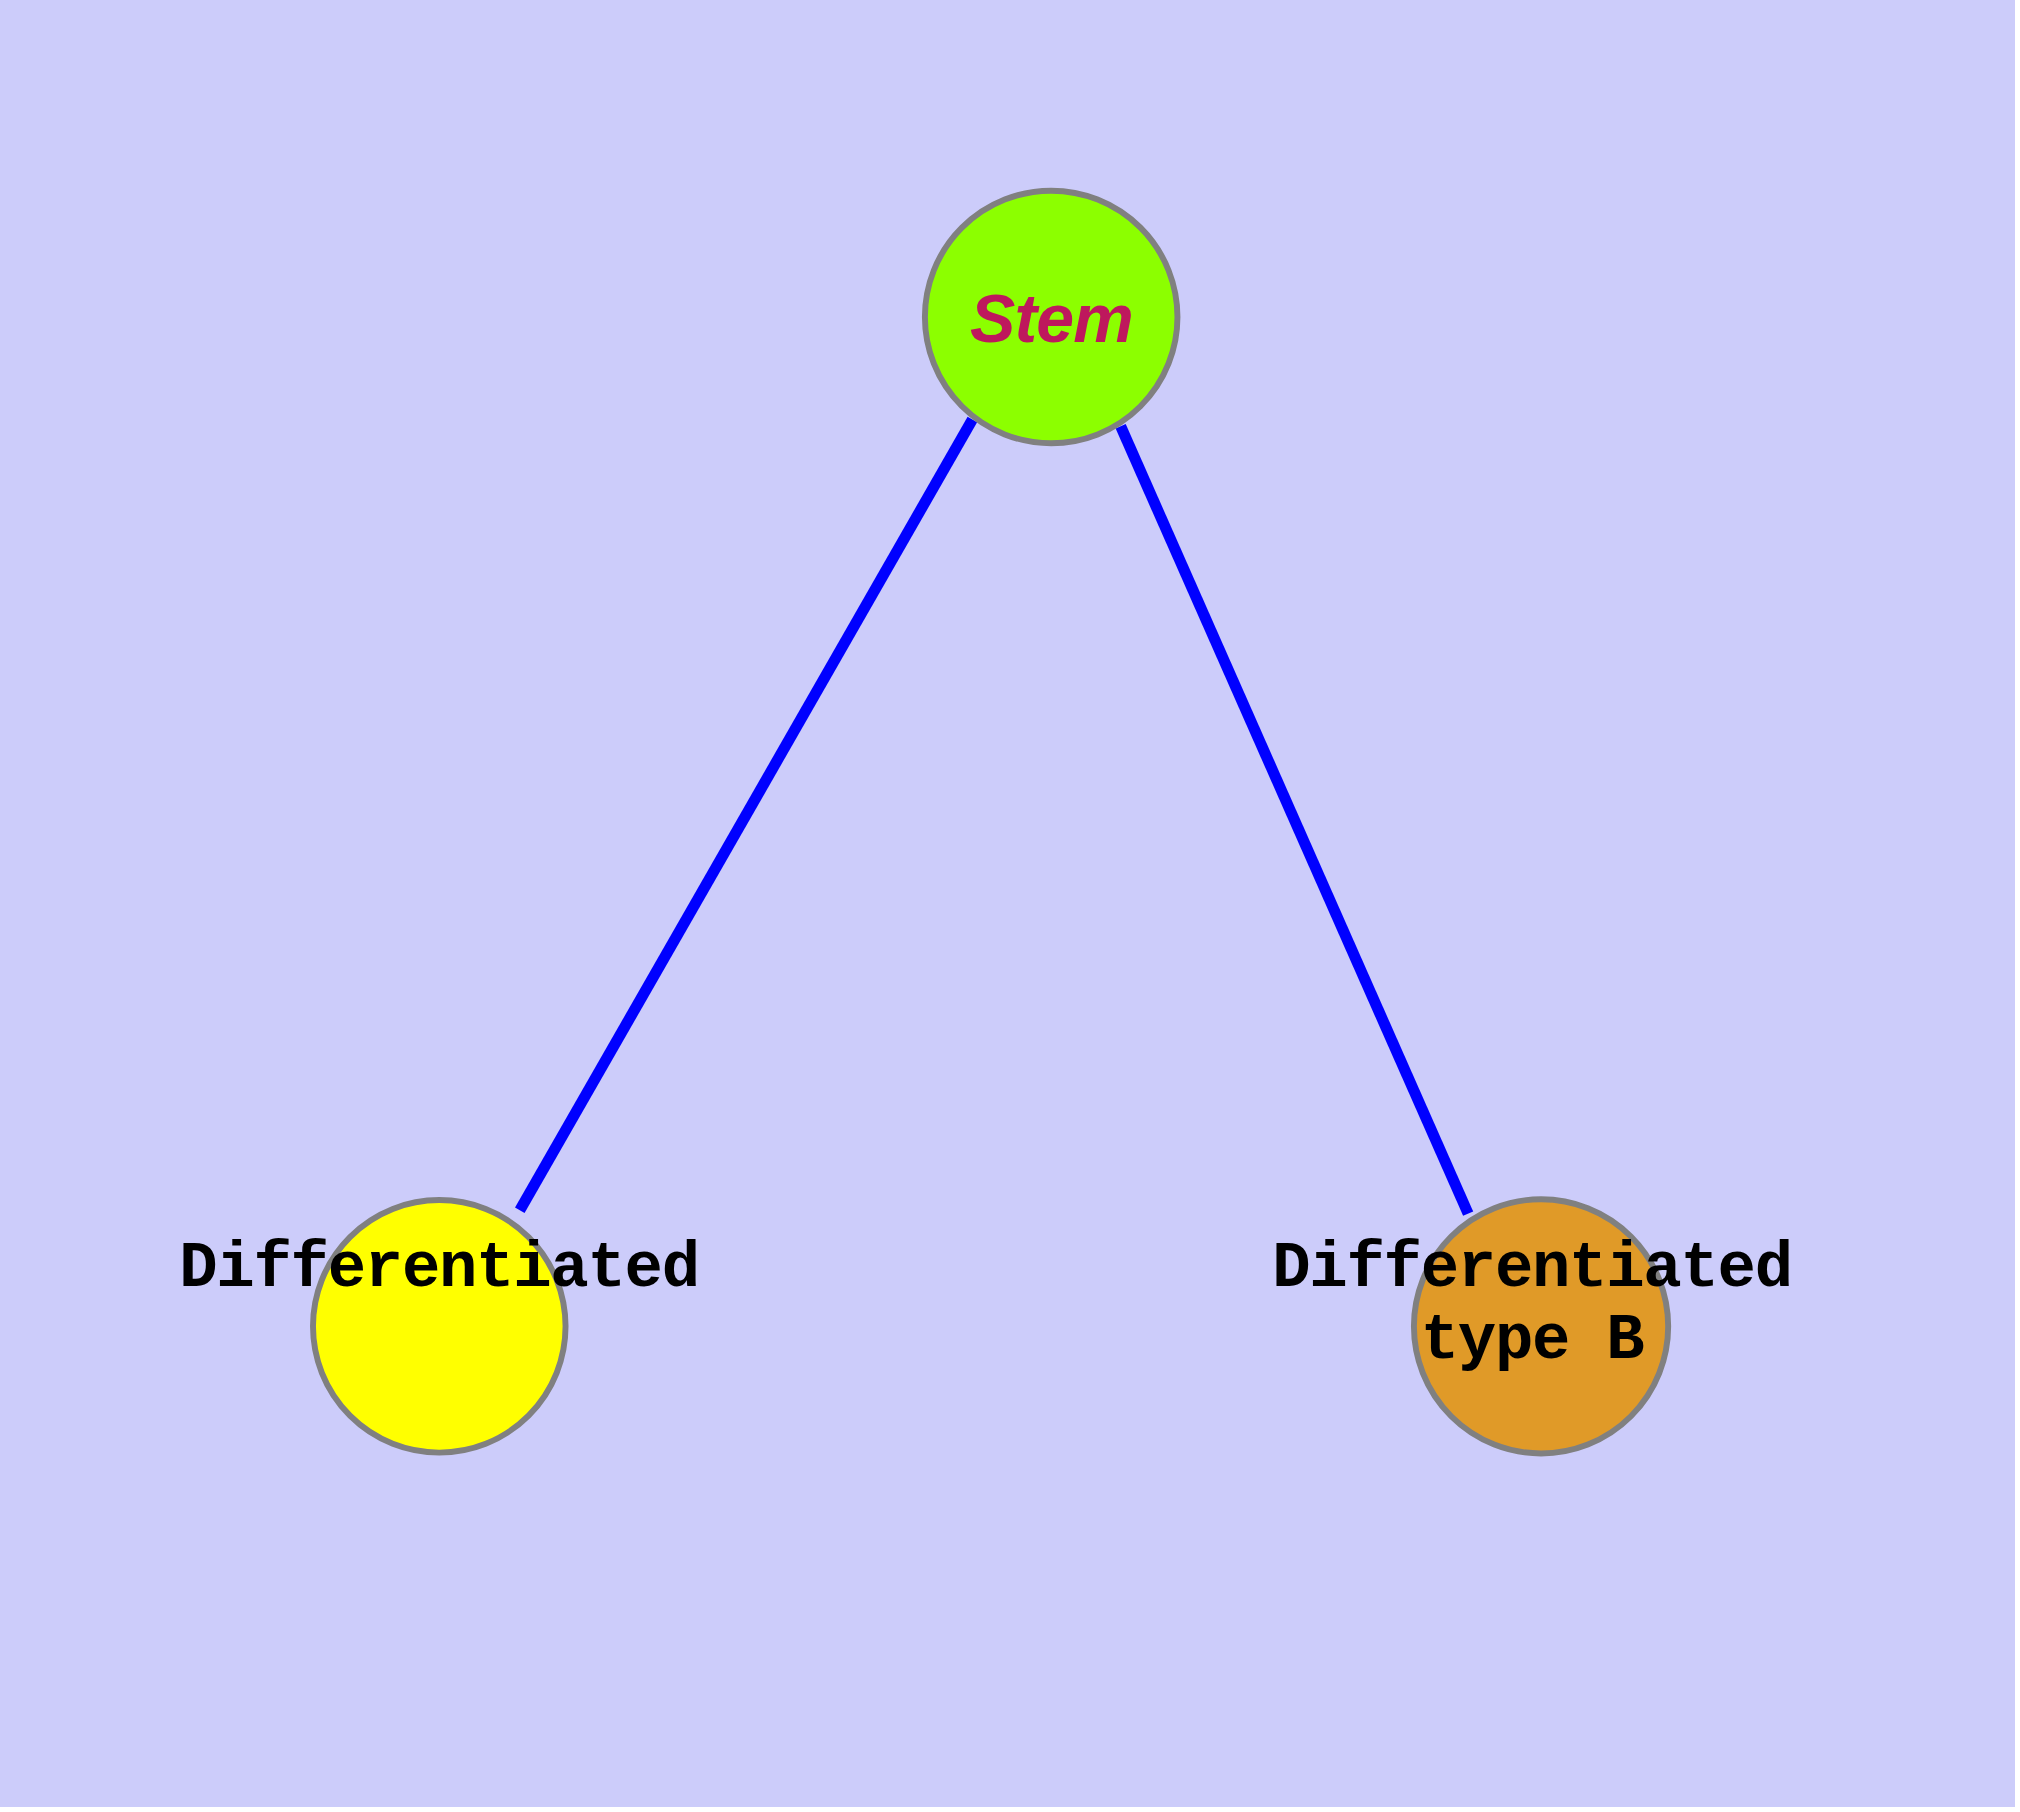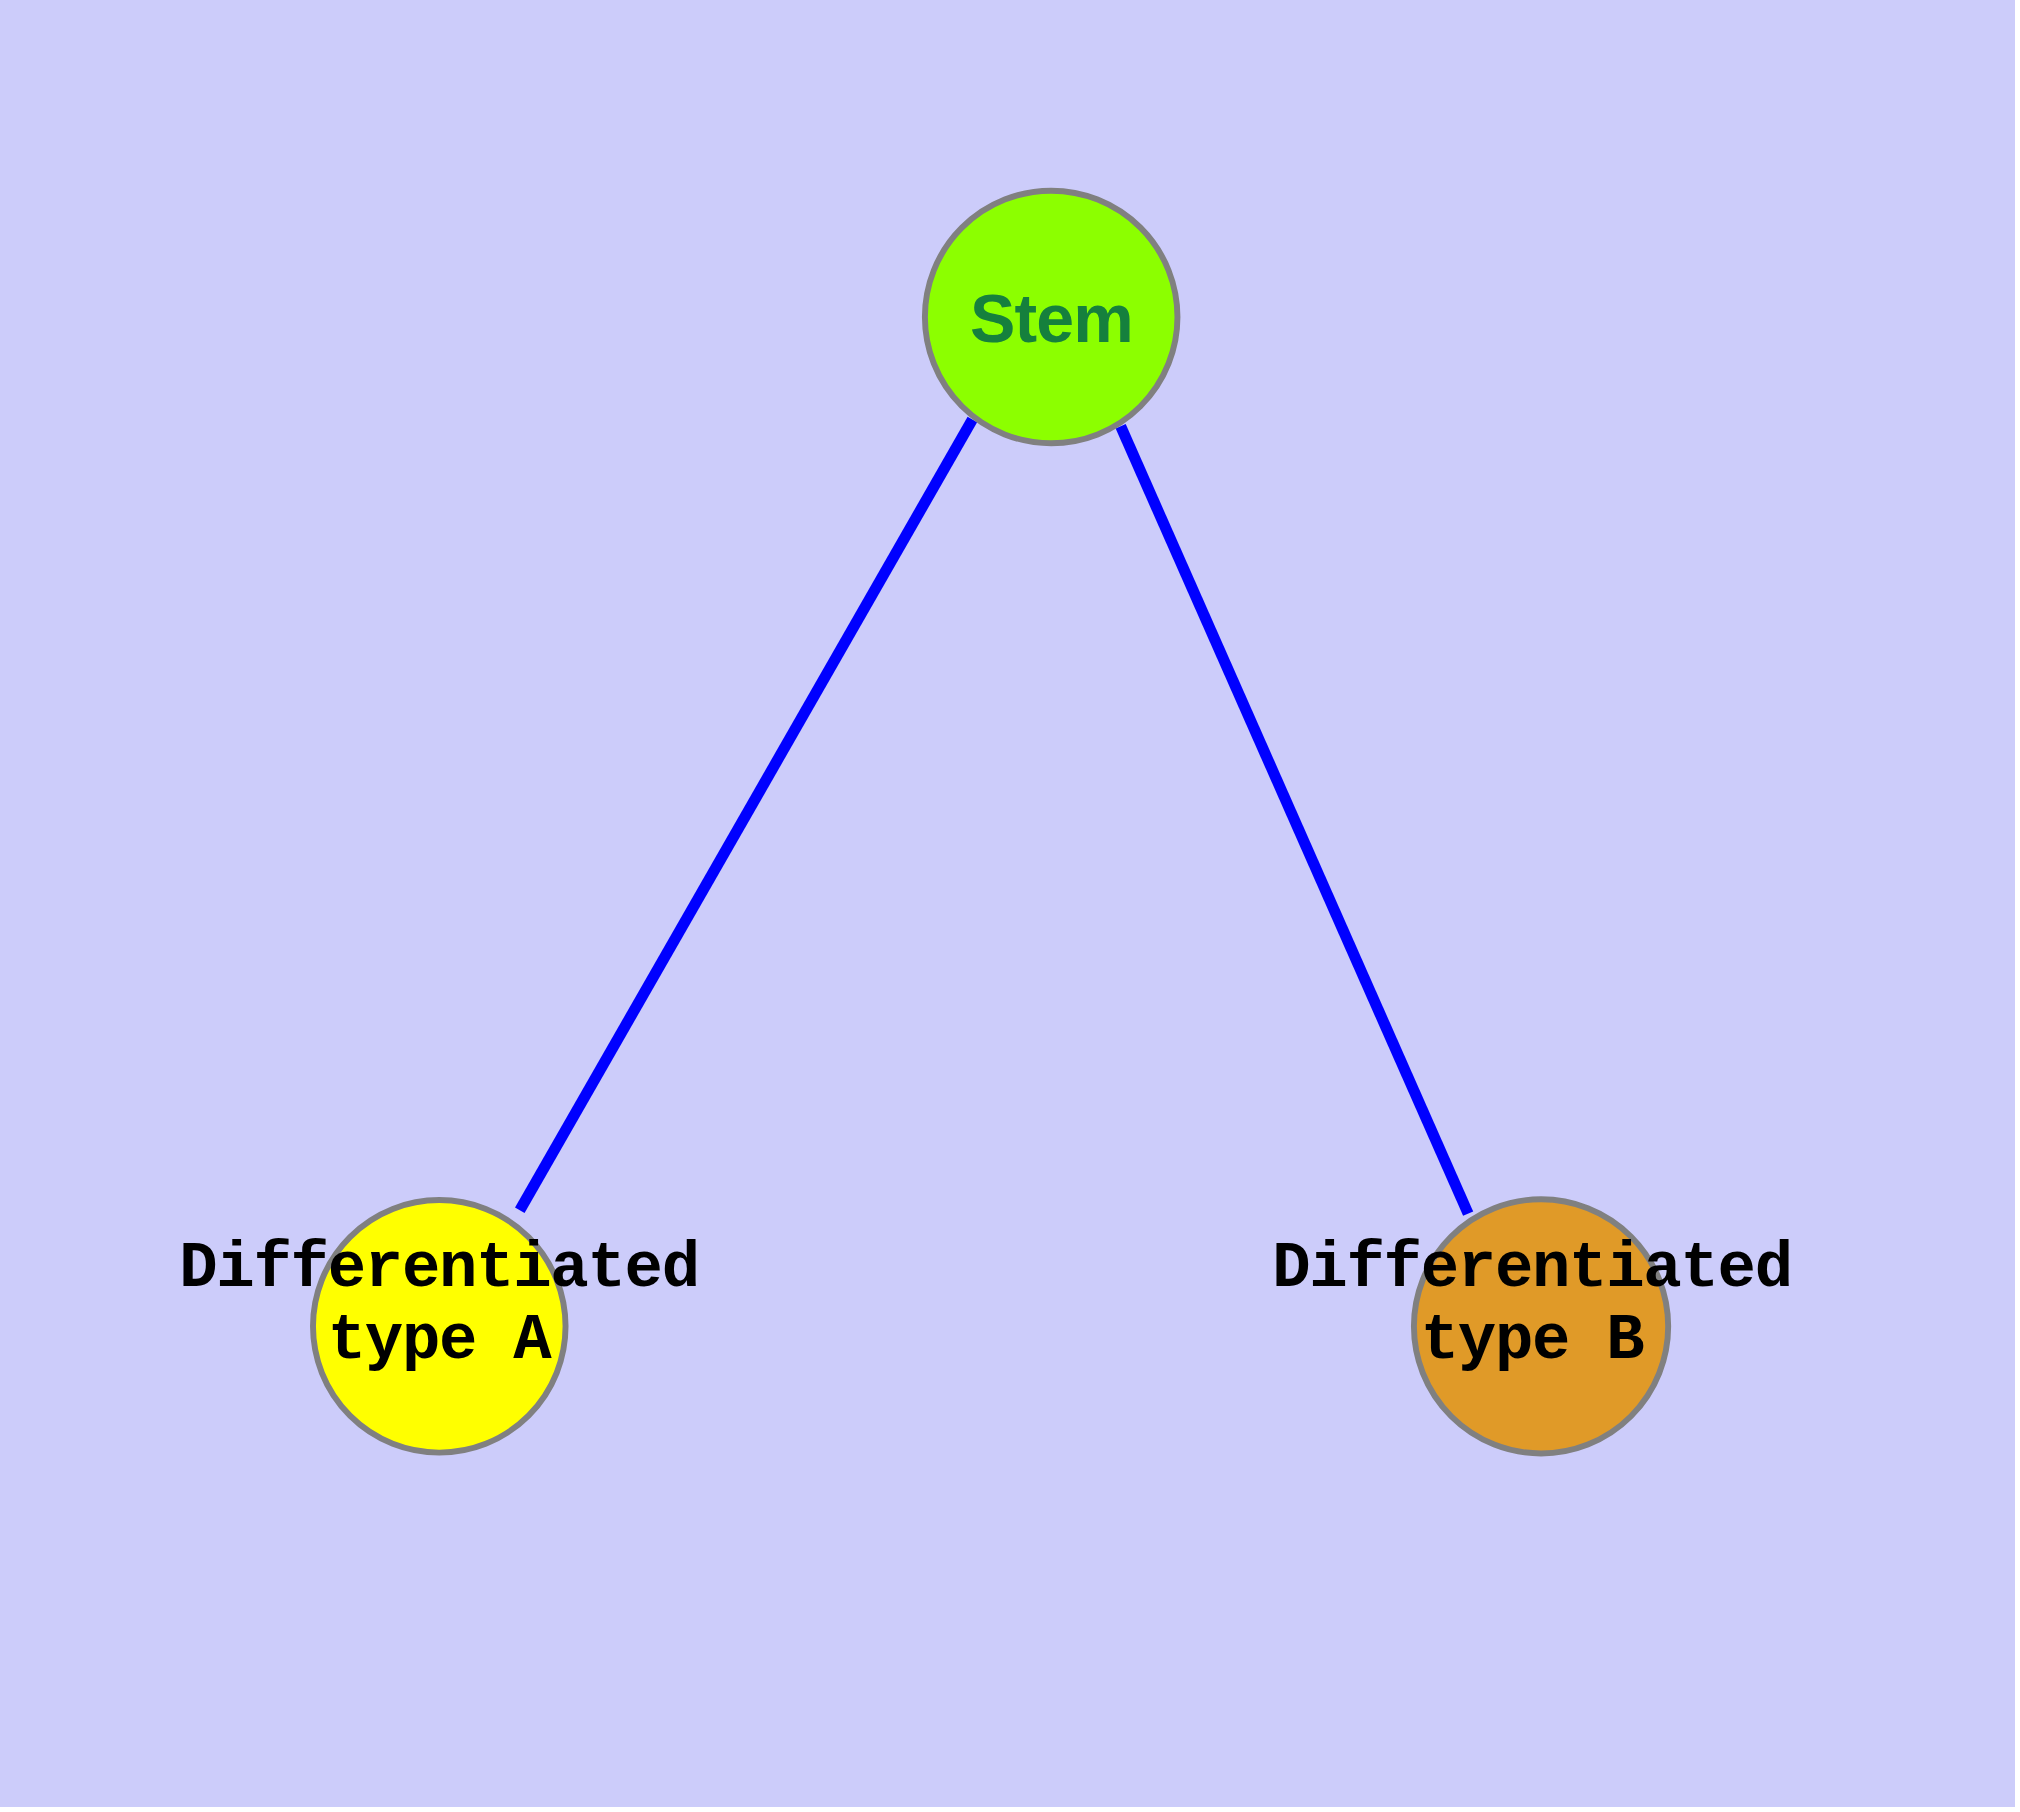--- a/index.html
+++ b/index.html
@@ -76,25 +76,24 @@
       <line class="edge-line" x1="1322" y1="503" x2="1732" y2="1432" stroke="#0000ff"></line>
     </g>
 
     <g>
       <circle class="node-circle" cx="1240" cy="374" r="149" fill="#8cff00" stroke="#808080"></circle>
       <circle class="node-circle" cx="518" cy="1565" r="149" fill="#ffff00" stroke="#808080"></circle>
       <circle class="node-circle" cx="1818" cy="1565" r="150" fill="#e09a28" stroke="#808080"></circle>
     </g>
   </svg>
 
-  <div class="node-label label-stem" style="left: 797px; top: 280px; width: 509px; color: #15803d;">Stem</div>
+  <div class="node-label label-stem" style="left: 797px; top: 280px; width: 509px; color: #be185d; font-style: italic;">Stem</div>
 
   <div class="node-label label-child" style="left: 168px; top: 1234px; width: 542px; color: rgb(0, 0, 0);">
     <div>Differentiated</div>
-    <div>type A</div>
   </div>
 
   <div class="node-label label-child" style="left: 1261px; top: 1234px; width: 542px; color: rgb(0, 0, 0);">
     <div>Differentiated</div>
     <div>type B</div>
   </div>
 
 </div>
 
 

